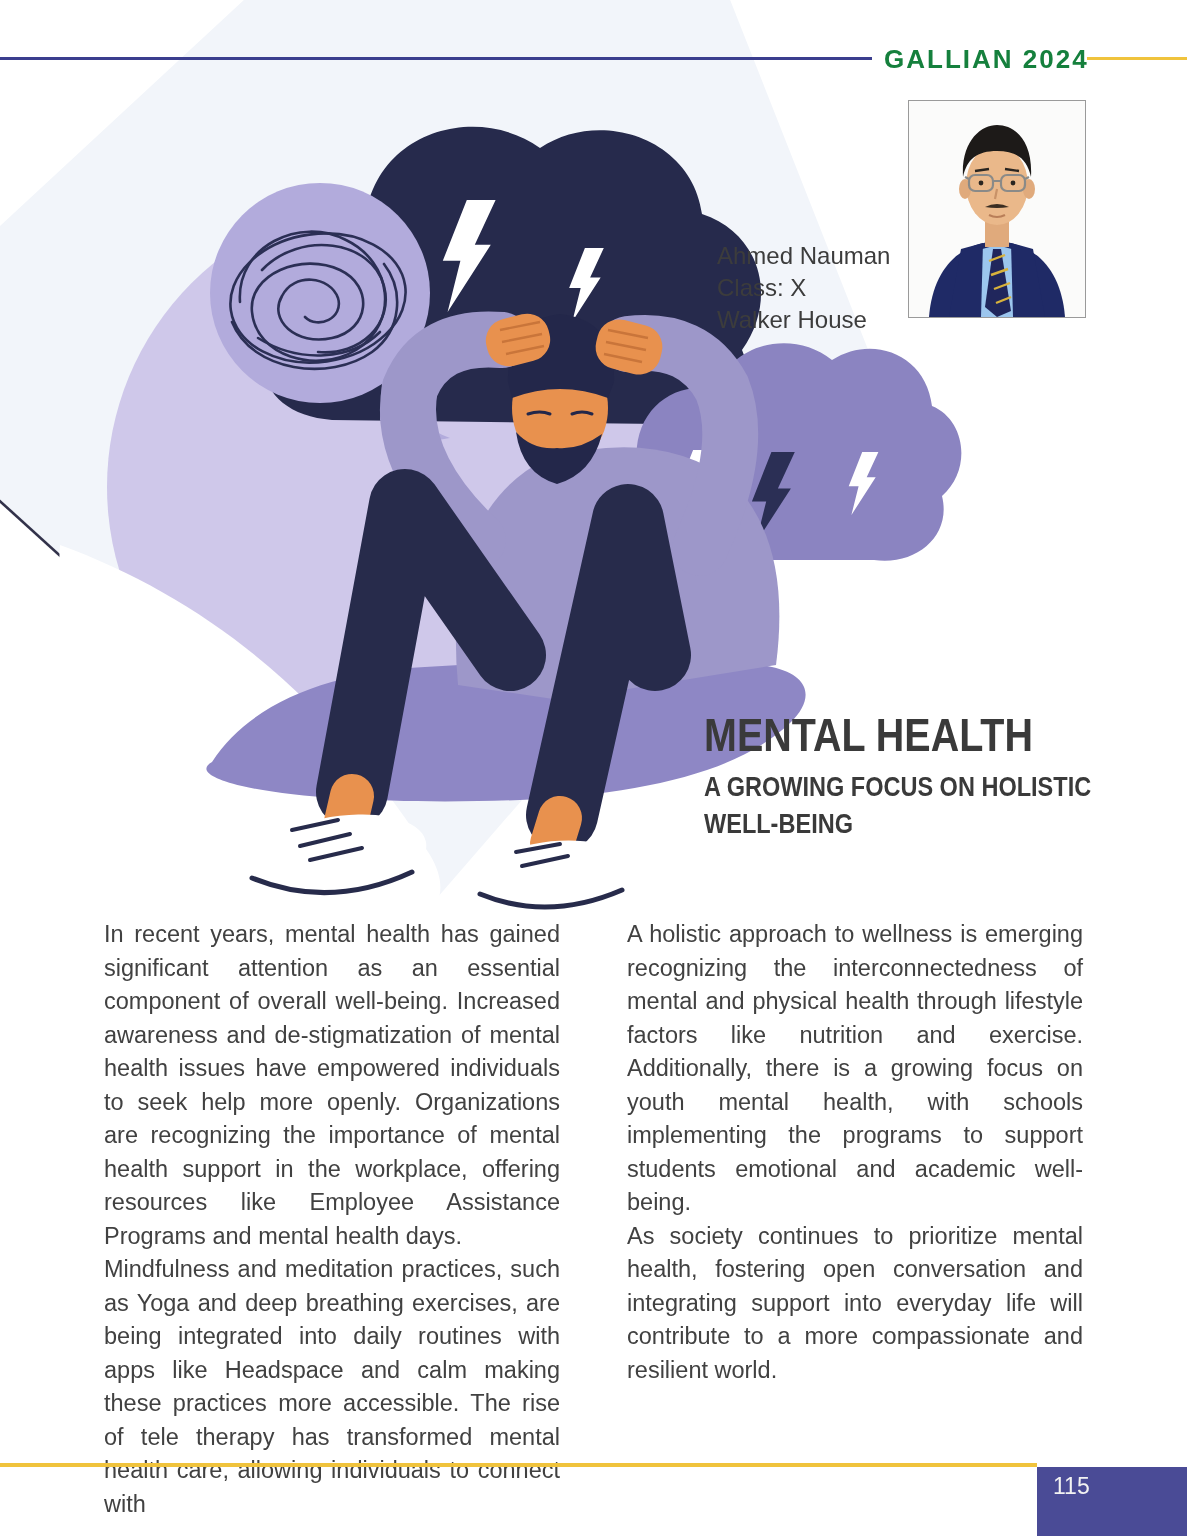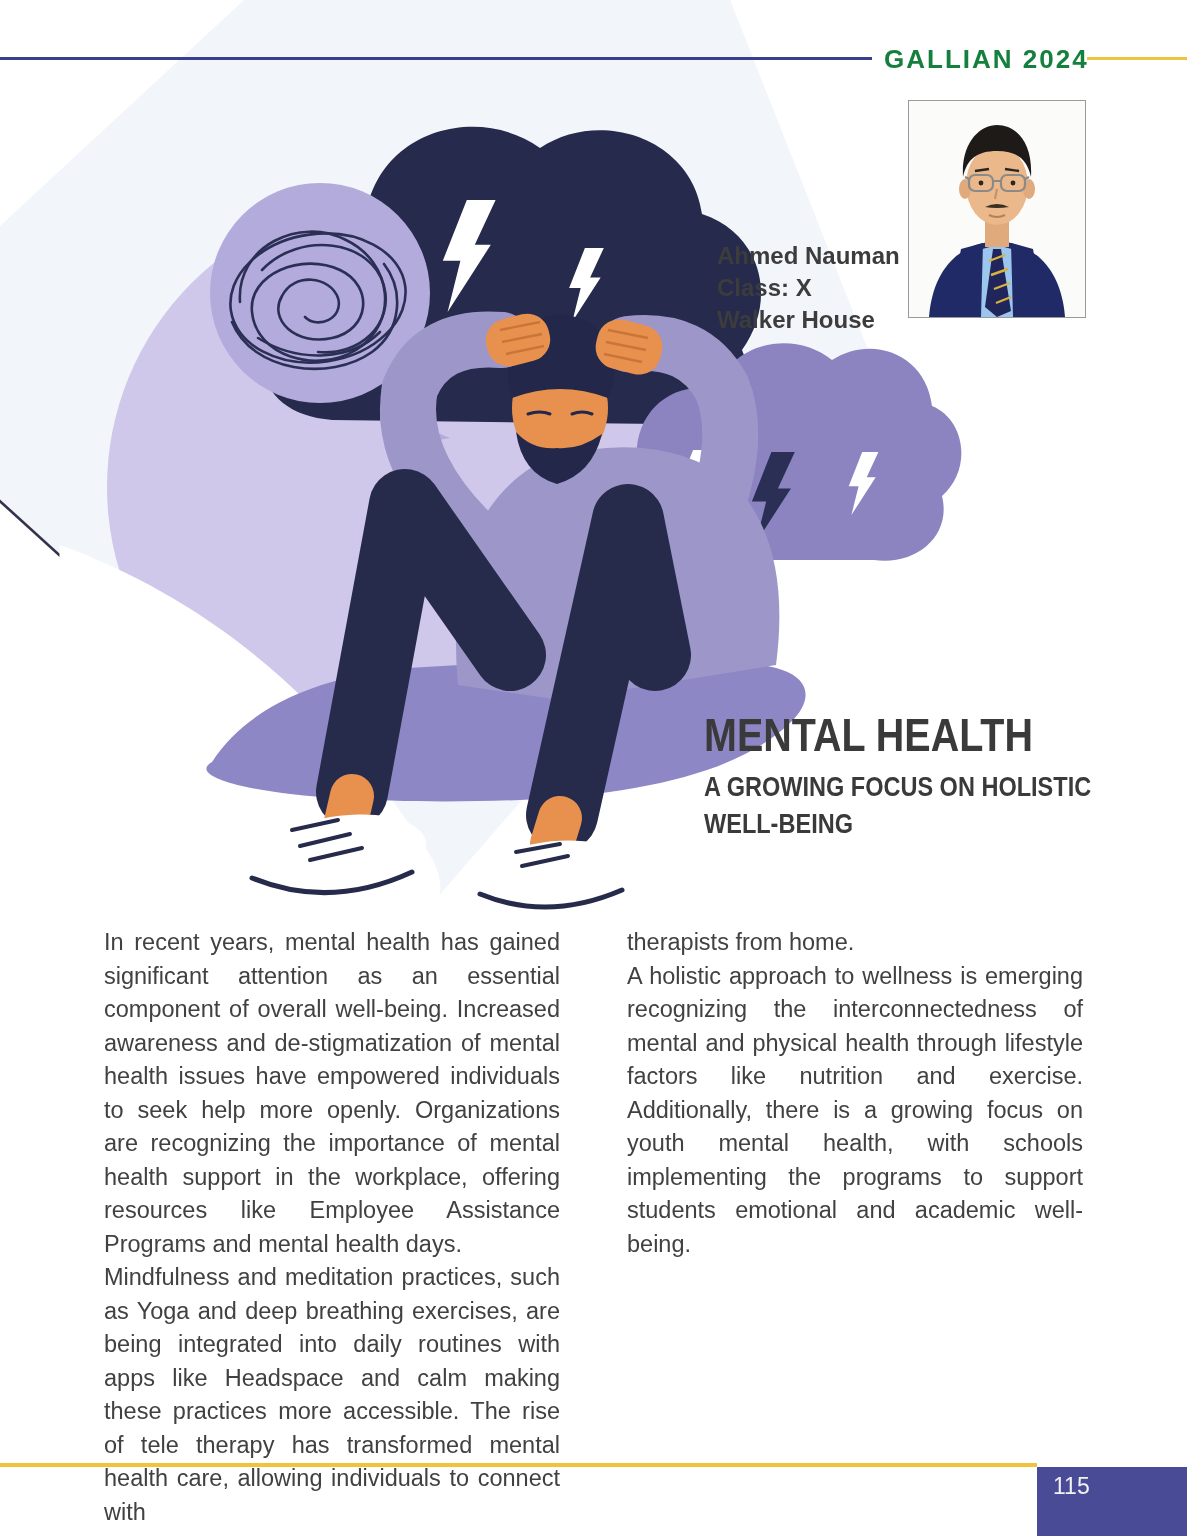--- a/index.html
+++ b/index.html
@@ -23,35 +23,35 @@
   
   #illustration{left:0;top:0;z-index:1;}
   
   .photo-frame{
     left:908px;top:100px;width:178px;height:218px;z-index:4;
     background:#fdfdfd;border:1px solid #9a9a9a;box-sizing:border-box;
   }
   
   .student-info{
     left:717px;top:240px;z-index:4;
-    font-size:24px;line-height:32px;color:#3c3c3c;font-weight:bold;
+    font-size:24px;line-height:32px;color:#3c3c3c;
   }
   
   .article-title-block{left:704px;top:710px;width:470px;z-index:4;color:#3a3a3a;}
   .article-title{
     font-size:47px;font-weight:bold;line-height:1.05;letter-spacing:0px;
     transform:scaleX(0.84);transform-origin:left top;white-space:nowrap;
   }
   .article-subtitle{
     margin-top:10px;font-size:28px;font-weight:bold;line-height:1.32;
     transform:scaleX(0.84);transform-origin:left top;width:480px;
   }
   
   .col{position:absolute;top:918px;width:456px;z-index:4;
-    font-size:23.5px;line-height:33.5px;color:#414141;text-align:justify;margin-top:8px;}
+    font-size:23.5px;line-height:33.5px;color:#414141;text-align:justify;}
   .col p{margin:0;}
   .col-left{left:104px;}
   .col-right{left:627px;}
   
   .footer-line-yellow{left:0;top:1463px;width:1037px;height:4px;background:#f0c33c;z-index:5;}
   .footer-page-block{
     left:1037px;top:1467px;width:150px;height:69px;background:#4a4b96;z-index:5;
     box-sizing:border-box;padding:6px 4px 0 16px;
   }
   .footer-page-number{color:#f2f2f2;font-size:23px;}
@@ -209,20 +209,20 @@
 <div class="abs article-title-block">
   <div class="article-title">MENTAL HEALTH</div>
   <div class="article-subtitle">A GROWING FOCUS ON HOLISTIC WELL-BEING</div>
 </div>
 
 <div class="col col-left">
   <p>In recent years, mental health has gained significant attention as an essential component of overall well-being. Increased awareness and de-stigmatization of mental health issues have empowered individuals to seek help more openly. Organizations are recognizing the importance of mental health support in the workplace, offering resources like Employee Assistance Programs and mental health days.</p>
   <p>Mindfulness and meditation practices, such as Yoga and deep breathing exercises, are being integrated into daily routines with apps like Headspace and calm making these practices more accessible. The rise of tele therapy has transformed mental health care, allowing individuals to connect with</p>
 </div>
 <div class="col col-right">
-  <p>therapists from home.</p>
   <p>A holistic approach to wellness is emerging recognizing the interconnectedness of mental and physical health through lifestyle factors like nutrition and exercise. Additionally, there is a growing focus on youth mental health, with schools implementing the programs to support students emotional and academic well-being.</p>
+  <p>As society continues to prioritize mental health, fostering open conversation and integrating support into everyday life will contribute to a more compassionate and resilient world.</p>
 </div>
 
 <div class="abs footer-line-yellow"></div>
 <div class="abs footer-page-block">
   <span class="footer-page-number">115</span>
 </div>
 
 </body></html>

